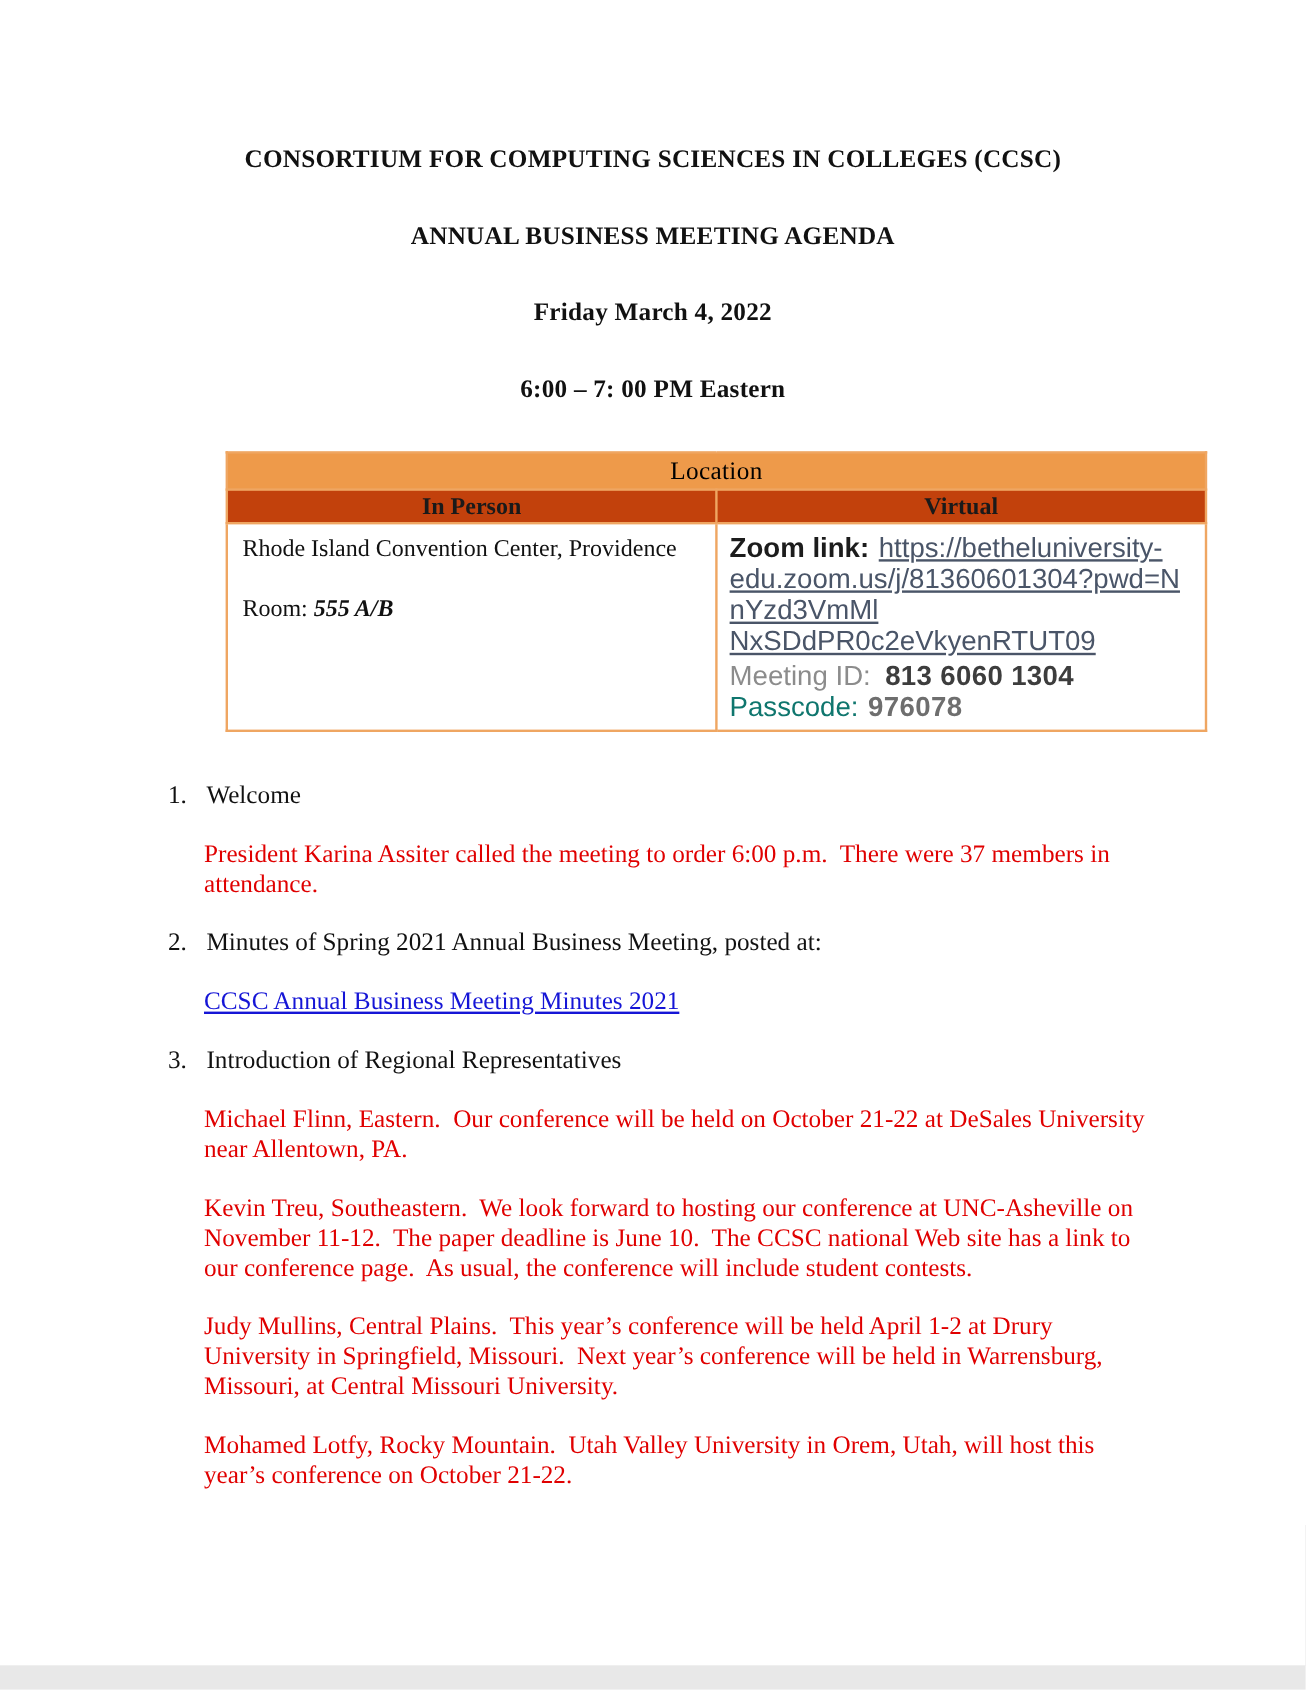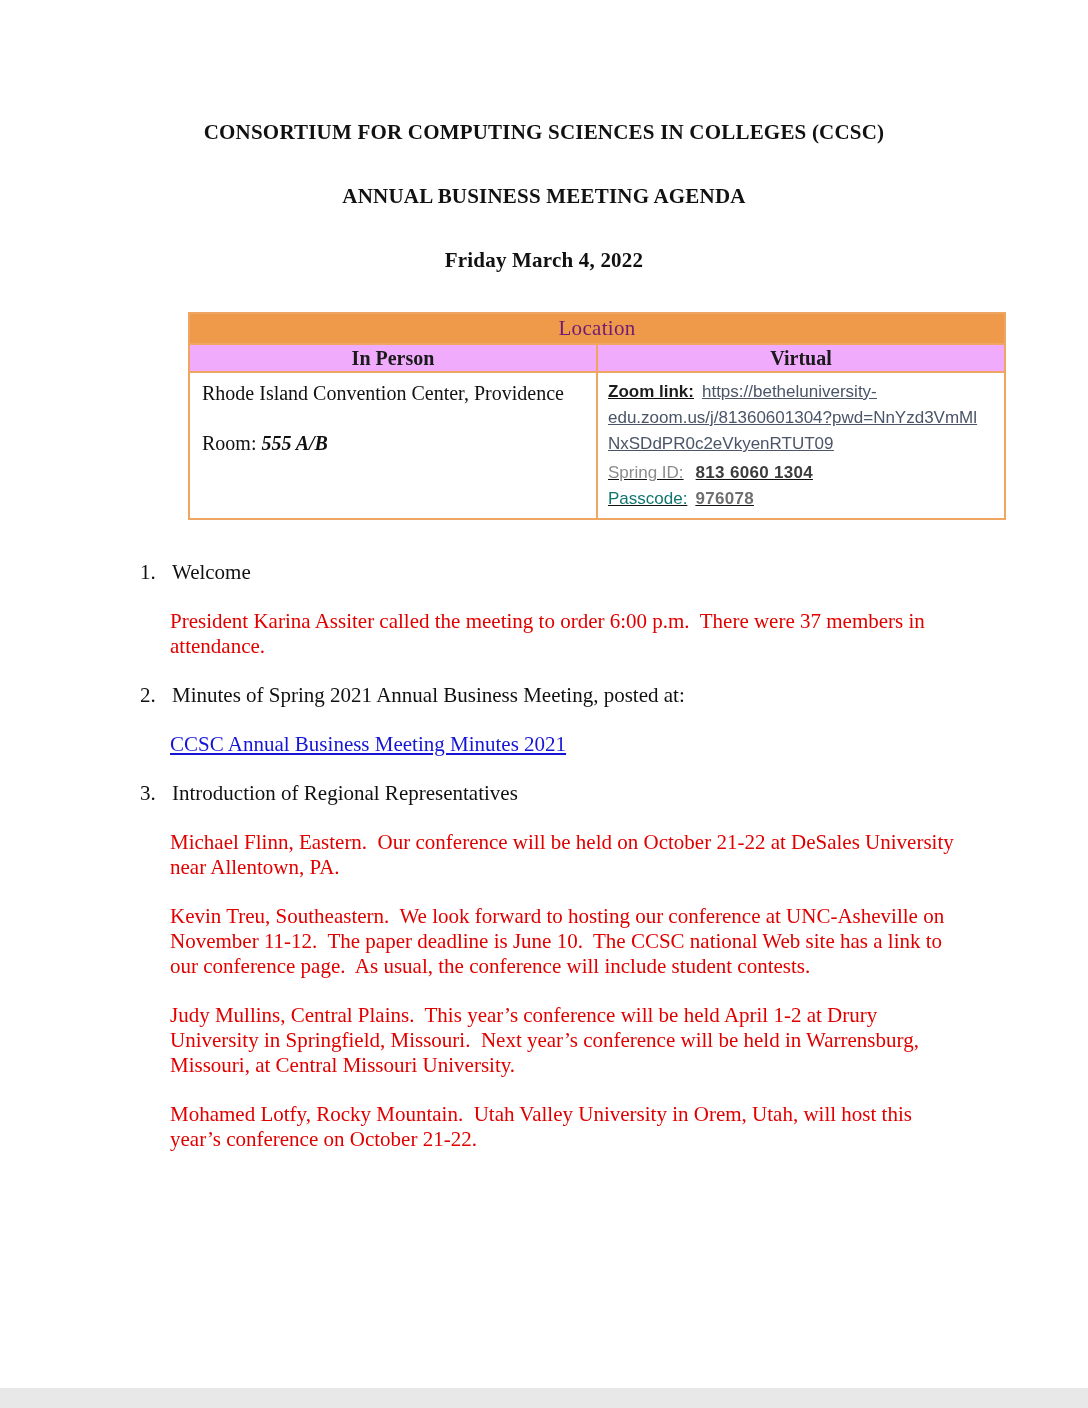--- a/index.html
+++ b/index.html
@@ -31,50 +31,49 @@
     border-collapse: collapse;
     table-layout: fixed;
   }
   .loc-table td, .loc-table th {
     border: 2px solid #efa662;
     padding: 0;
     box-sizing: border-box;
   }
   .loc-title-cell {
     background: #ee9a4a;
-    color: #701a75;
+    color: #000000;
     font-size: 21px;
     font-weight: normal;
     text-align: center;
     height: 31px;
     letter-spacing: 0.3px;
   }
   .loc-col-header {
-    background: #f0abfc;
+    background: #c2410c;
     color: #1a1a1a;
     font-weight: bold;
     font-size: 20px;
     text-align: center;
     height: 28px;
   }
   .loc-body-cell {
     background: #ffffff;
     vertical-align: top;
     height: 134px;
   }
   .cell-inner { padding: 8px 12px; font-size: 20px; line-height: 24px; }
   .room-line { margin-top: 26px; }
   .room-value { font-weight: bold; font-style: italic; }
   
   .virtual-inner {
     padding: 6px 10px;
     font-family: "Liberation Sans", "DejaVu Sans", sans-serif;
-    font-size: 17px;
+    font-size: 23px;
     line-height: 26px;
-    text-decoration: underline;
   }
   .zoom-label { font-weight: bold; color: #1c1c1c; margin-right: 8px; }
   a.zoom-url { color: #4a5568; text-decoration: underline; cursor: pointer; }
   a.zoom-url span { word-break: break-all; }
   .meet-row { margin-top: 3px; }
   .meet-label { color: #8c8c8c; margin-right: 12px; }
   .meet-value { color: #3d3d3d; font-weight: bold; letter-spacing: 0.3px; }
   .pass-label { color: #0f766e; margin-right: 8px; }
   .pass-value { color: #6e6e6e; font-weight: bold; letter-spacing: 0.3px; }
   
@@ -103,41 +102,42 @@
   }
 </style>
 </head>
 <body>
 
 <div class="page">
 
   <div class="title-line">CONSORTIUM FOR COMPUTING SCIENCES IN COLLEGES (CCSC)</div>
   <div class="title-line">ANNUAL BUSINESS MEETING AGENDA</div>
   <div class="title-line">Friday March 4, 2022</div>
+  <div class="title-line">6:00 – 7: 00 PM Eastern</div>
 
   <table class="loc-table">
     <tbody>
         <tr>
       <td class="loc-title-cell" colspan="2">Location</td>
     </tr>
     <tr>
       <td class="loc-col-header">In Person</td>
       <td class="loc-col-header">Virtual</td>
     </tr>
     <tr>
       <td class="loc-body-cell">
         <div class="cell-inner">
           <div>Rhode Island Convention Center, Providence</div>
           <div class="room-line"><span>Room: </span><span class="room-value">555 A/B</span></div>
         </div>
       </td>
       <td class="loc-body-cell">
         <div class="virtual-inner">
           <div><span class="zoom-label">Zoom link:</span><a class="zoom-url" href="#"><span>https://betheluniversity-</span><br><span>edu.zoom.us/j/81360601304?pwd=NnYzd3VmMl</span><br><span>NxSDdPR0c2eVkyenRTUT09</span></a></div>
-          <div class="meet-row"><span class="meet-label">Spring ID:</span><span class="meet-value">813 6060 1304</span></div>
+          <div class="meet-row"><span class="meet-label">Meeting ID:</span><span class="meet-value">813 6060 1304</span></div>
           <div><span class="pass-label">Passcode:</span><span class="pass-value">976078</span></div>
         </div>
       </td>
     </tr>
   </tbody>
     </table>
 
   <div class="agenda">
 
     <div class="agenda-item">

